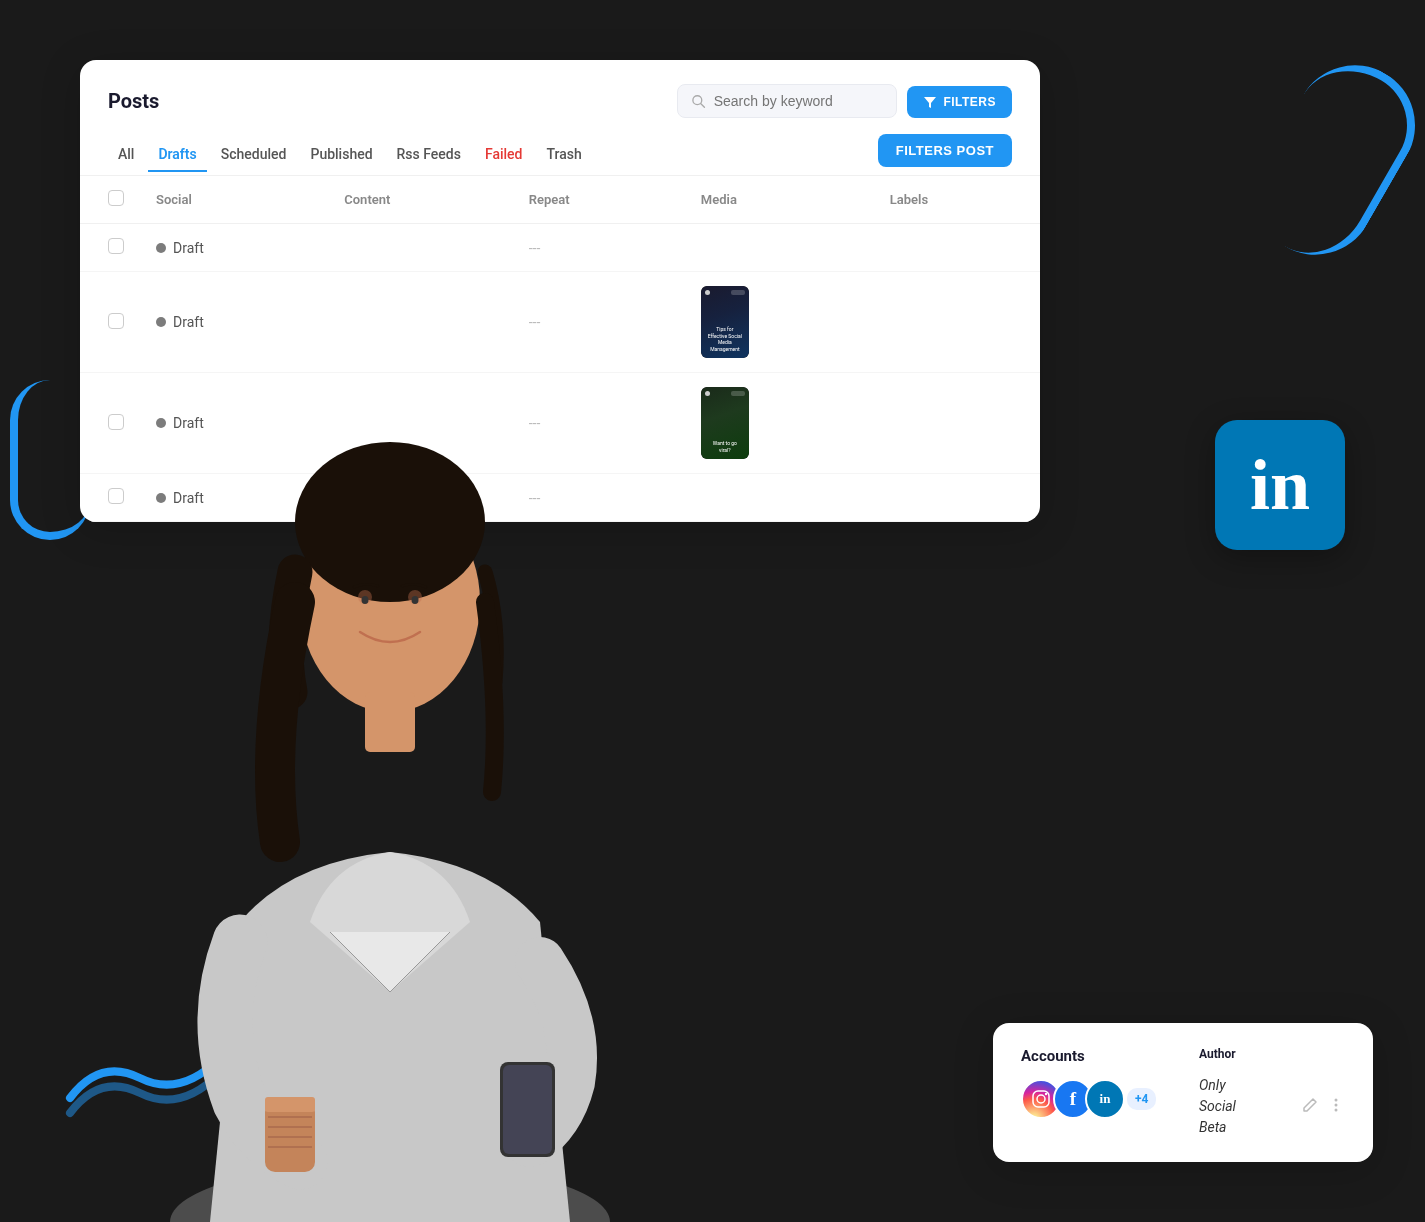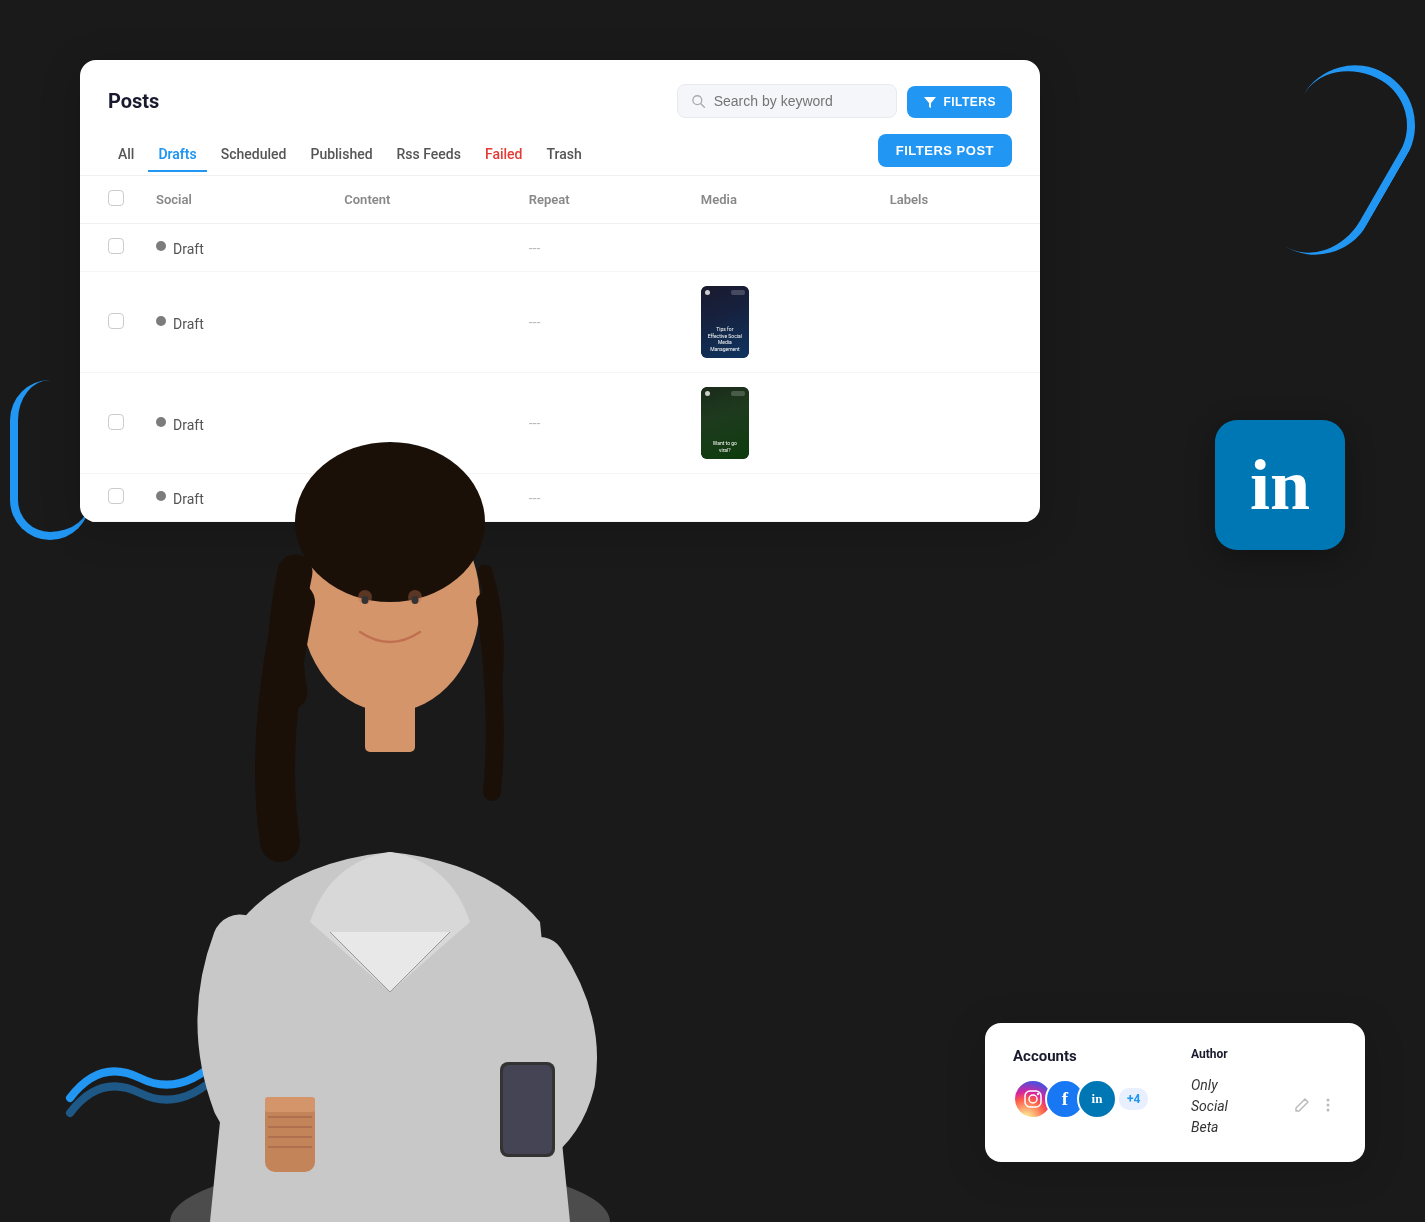--- a/index.html
+++ b/index.html
@@ -194,20 +194,21 @@
       width: 16px;
       height: 16px;
       border: 1.5px solid #ccc;
       border-radius: 4px;
       display: inline-block;
       cursor: pointer;
     }
 
     .status-dot {
       display: inline-flex;
+      align-items: center;
       gap: 7px;
       font-size: 14px;
       color: #555;
     }
     .dot {
       width: 10px;
       height: 10px;
       border-radius: 50%;
       background: #7c7c7c;
       display: inline-block;
@@ -289,21 +290,21 @@
       font-weight: 900;
       color: #fff;
       font-family: Georgia, serif;
       line-height: 1;
     }
 
     
     .accounts-card {
       position: absolute;
       bottom: 60px;
-      right: 60px;
+      right: 52px;
       background: #fff;
       border-radius: 16px;
       box-shadow: 0 8px 40px rgba(0,0,0,0.18);
       z-index: 20;
       padding: 24px 28px;
       width: 380px;
     }
     .accounts-card-inner {
       display: flex;
       gap: 32px;

